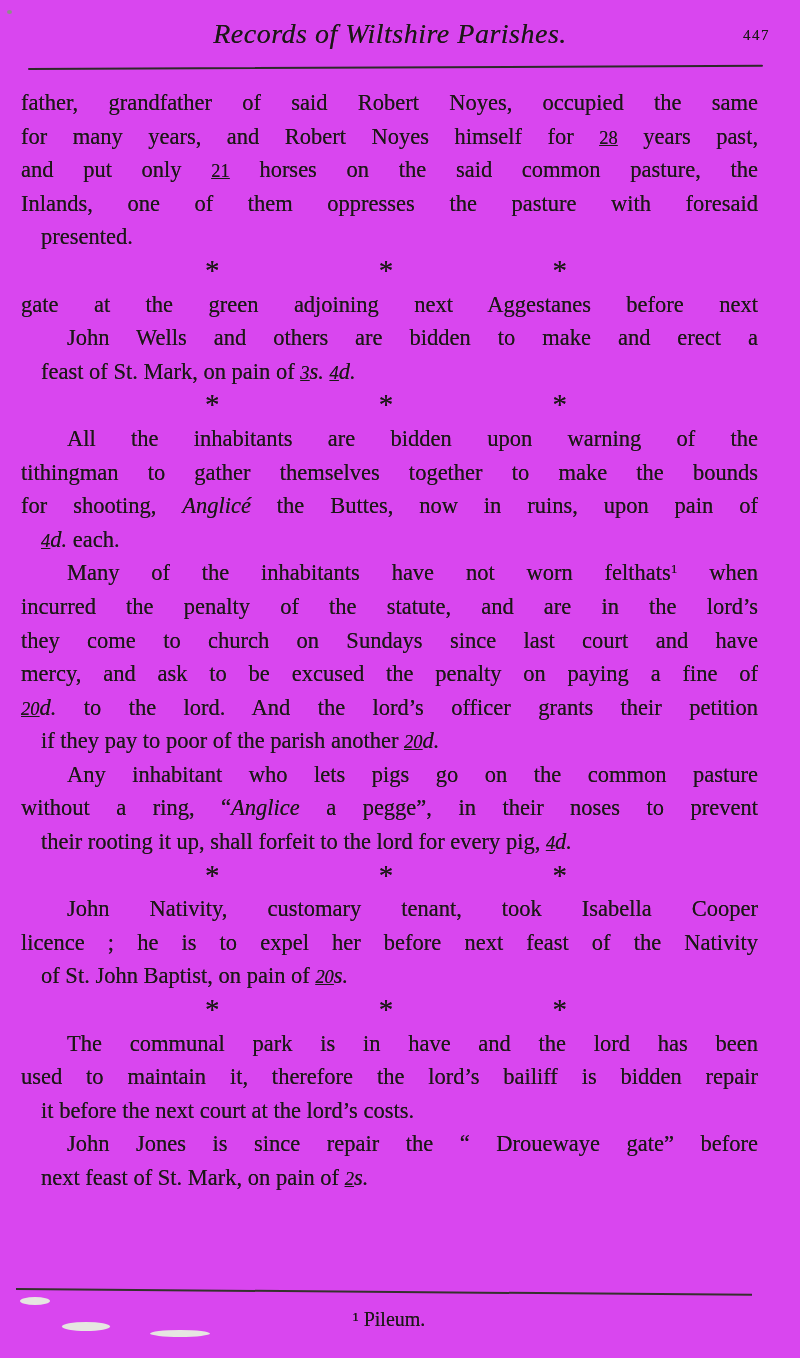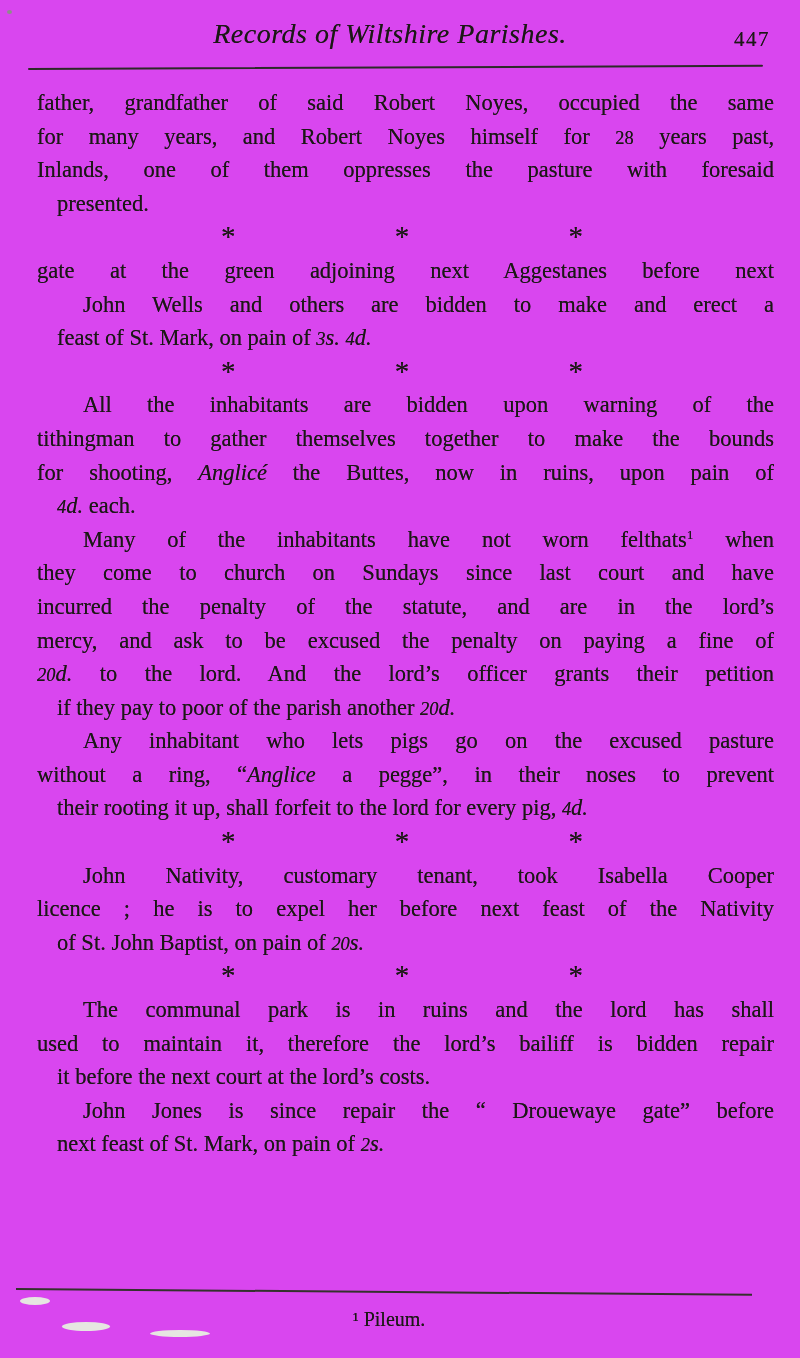--- a/index.html
+++ b/index.html
@@ -9,41 +9,41 @@
     background:#d946ef;color:#1b1815;
     font-family:"Liberation Serif",serif;
   }
   
   .running-title{
     position:absolute;top:18px;left:0;width:780px;text-align:center;
     font-style:italic;font-size:28px;letter-spacing:.5px;
     text-shadow:0 0 .5px rgba(27,24,21,.7);
   }
   .page-number{
-    position:absolute;top:27px;right:30px;font-size:21px;letter-spacing:1.5px;
+    position:absolute;top:27px;right:30px;font-size:15px;letter-spacing:1.5px;
     text-shadow:0 0 .5px rgba(27,24,21,.7);
   }
   .top-rule{
     position:absolute;left:28px;top:68px;width:735px;height:2px;
     background:#2c2a27;transform:rotate(-.25deg);transform-origin:left center;
     border-radius:1px;
   }
   
   .body-text{
-    position:absolute;left:37px;top:86px;width:737px;
+    position:absolute;left:21px;top:86px;width:737px;
     font-size:22.5px;line-height:33.6px;
     text-shadow:0 0 .5px rgba(27,24,21,.75);
   }
   .para{margin:0;}
   .line{height:33.6px;overflow:hidden;text-align:justify;text-align-last:justify;}
   .line.last{text-align-last:left;margin-left:20px;}
   .line.indent{padding-left:46px;}
   .line i{font-style:italic;}
   sup{font-size:.6em;vertical-align:baseline;position:relative;top:-.55em;line-height:0;}
-  .os{font-size:.82em;}
+  .os{font-size:.82em;text-decoration:underline;}
   
   .separator{height:33.6px;position:relative;}
   .sep-inner{
     position:absolute;left:184px;width:362px;top:0;height:100%;
     display:flex;justify-content:space-between;align-items:flex-start;
   }
   .ast{font-size:29px;line-height:30px;position:relative;top:1px;}
   
   .footnote-rule{
     position:absolute;left:16px;top:1288px;width:736px;height:2px;
@@ -68,20 +68,21 @@
   <header>
     <div class="running-title">Records of Wiltshire Parishes.</div>
     <div class="page-number">447</div>
     <div class="top-rule"></div>
   </header>
 
   <main class="body-text">
       <div class="para">
         <div class="line">father, grandfather of said Robert Noyes, occupied the same</div>
         <div class="line">for many years, and Robert Noyes himself for <span class="os">28</span> years past,</div>
+        <div class="line">and put only <span class="os">21</span> horses on the said common pasture, the</div>
         <div class="line">Inlands, one of them oppresses the pasture with foresaid</div>
         <div class="line last">presented.</div>
       </div>
       <div class="separator">
         <div class="sep-inner">
           <span class="ast">*</span>
           <span class="ast">*</span>
           <span class="ast">*</span>
         </div>
       </div>
@@ -98,28 +99,28 @@
         </div>
       </div>
       <div class="para">
         <div class="line indent">All the inhabitants are bidden upon warning of the</div>
         <div class="line">tithingman to gather themselves together to make the bounds</div>
         <div class="line">for shooting, <i>Anglicé</i> the Buttes, now in ruins, upon pain of</div>
         <div class="line last"><i><span class="os">4</span>d.</i> each.</div>
       </div>
       <div class="para">
         <div class="line indent">Many of the inhabitants have not worn felthats<sup>1</sup> when</div>
+        <div class="line">incurred the penalty of the statute, and are in the lord’s</div>
         <div class="line">they come to church on Sundays since last court and have</div>
-        <div class="line">incurred the penalty of the statute, and are in the lord’s</div>
         <div class="line">mercy, and ask to be excused the penalty on paying a fine of</div>
         <div class="line"><i><span class="os">20</span>d.</i> to the lord.  And the lord’s officer grants their petition</div>
         <div class="line last">if they pay to poor of the parish another <i><span class="os">20</span>d.</i></div>
       </div>
       <div class="para">
-        <div class="line indent">Any inhabitant who lets pigs go on the excused pasture</div>
+        <div class="line indent">Any inhabitant who lets pigs go on the common pasture</div>
         <div class="line">without a ring, “<i>Anglice</i> a pegge”, in their noses to prevent</div>
         <div class="line last">their rooting it up, shall forfeit to the lord for every pig, <i><span class="os">4</span>d.</i></div>
       </div>
       <div class="separator">
         <div class="sep-inner">
           <span class="ast">*</span>
           <span class="ast">*</span>
           <span class="ast">*</span>
         </div>
       </div>
@@ -129,21 +130,21 @@
         <div class="line last">of St. John Baptist, on pain of <i><span class="os">20</span>s.</i></div>
       </div>
       <div class="separator">
         <div class="sep-inner">
           <span class="ast">*</span>
           <span class="ast">*</span>
           <span class="ast">*</span>
         </div>
       </div>
       <div class="para">
-        <div class="line indent">The communal park is in ruins and the lord has shall</div>
+        <div class="line indent">The communal park is in have and the lord has been</div>
         <div class="line">used to maintain it, therefore the lord’s bailiff is bidden repair</div>
         <div class="line last">it before the next court at the lord’s costs.</div>
       </div>
       <div class="para">
         <div class="line indent">John Jones is since repair the “ Drouewaye gate” before</div>
         <div class="line last">next feast of St. Mark, on pain of <i><span class="os">2</span>s.</i></div>
       </div>
     </main>
 
   <div class="footnote-rule"></div>

